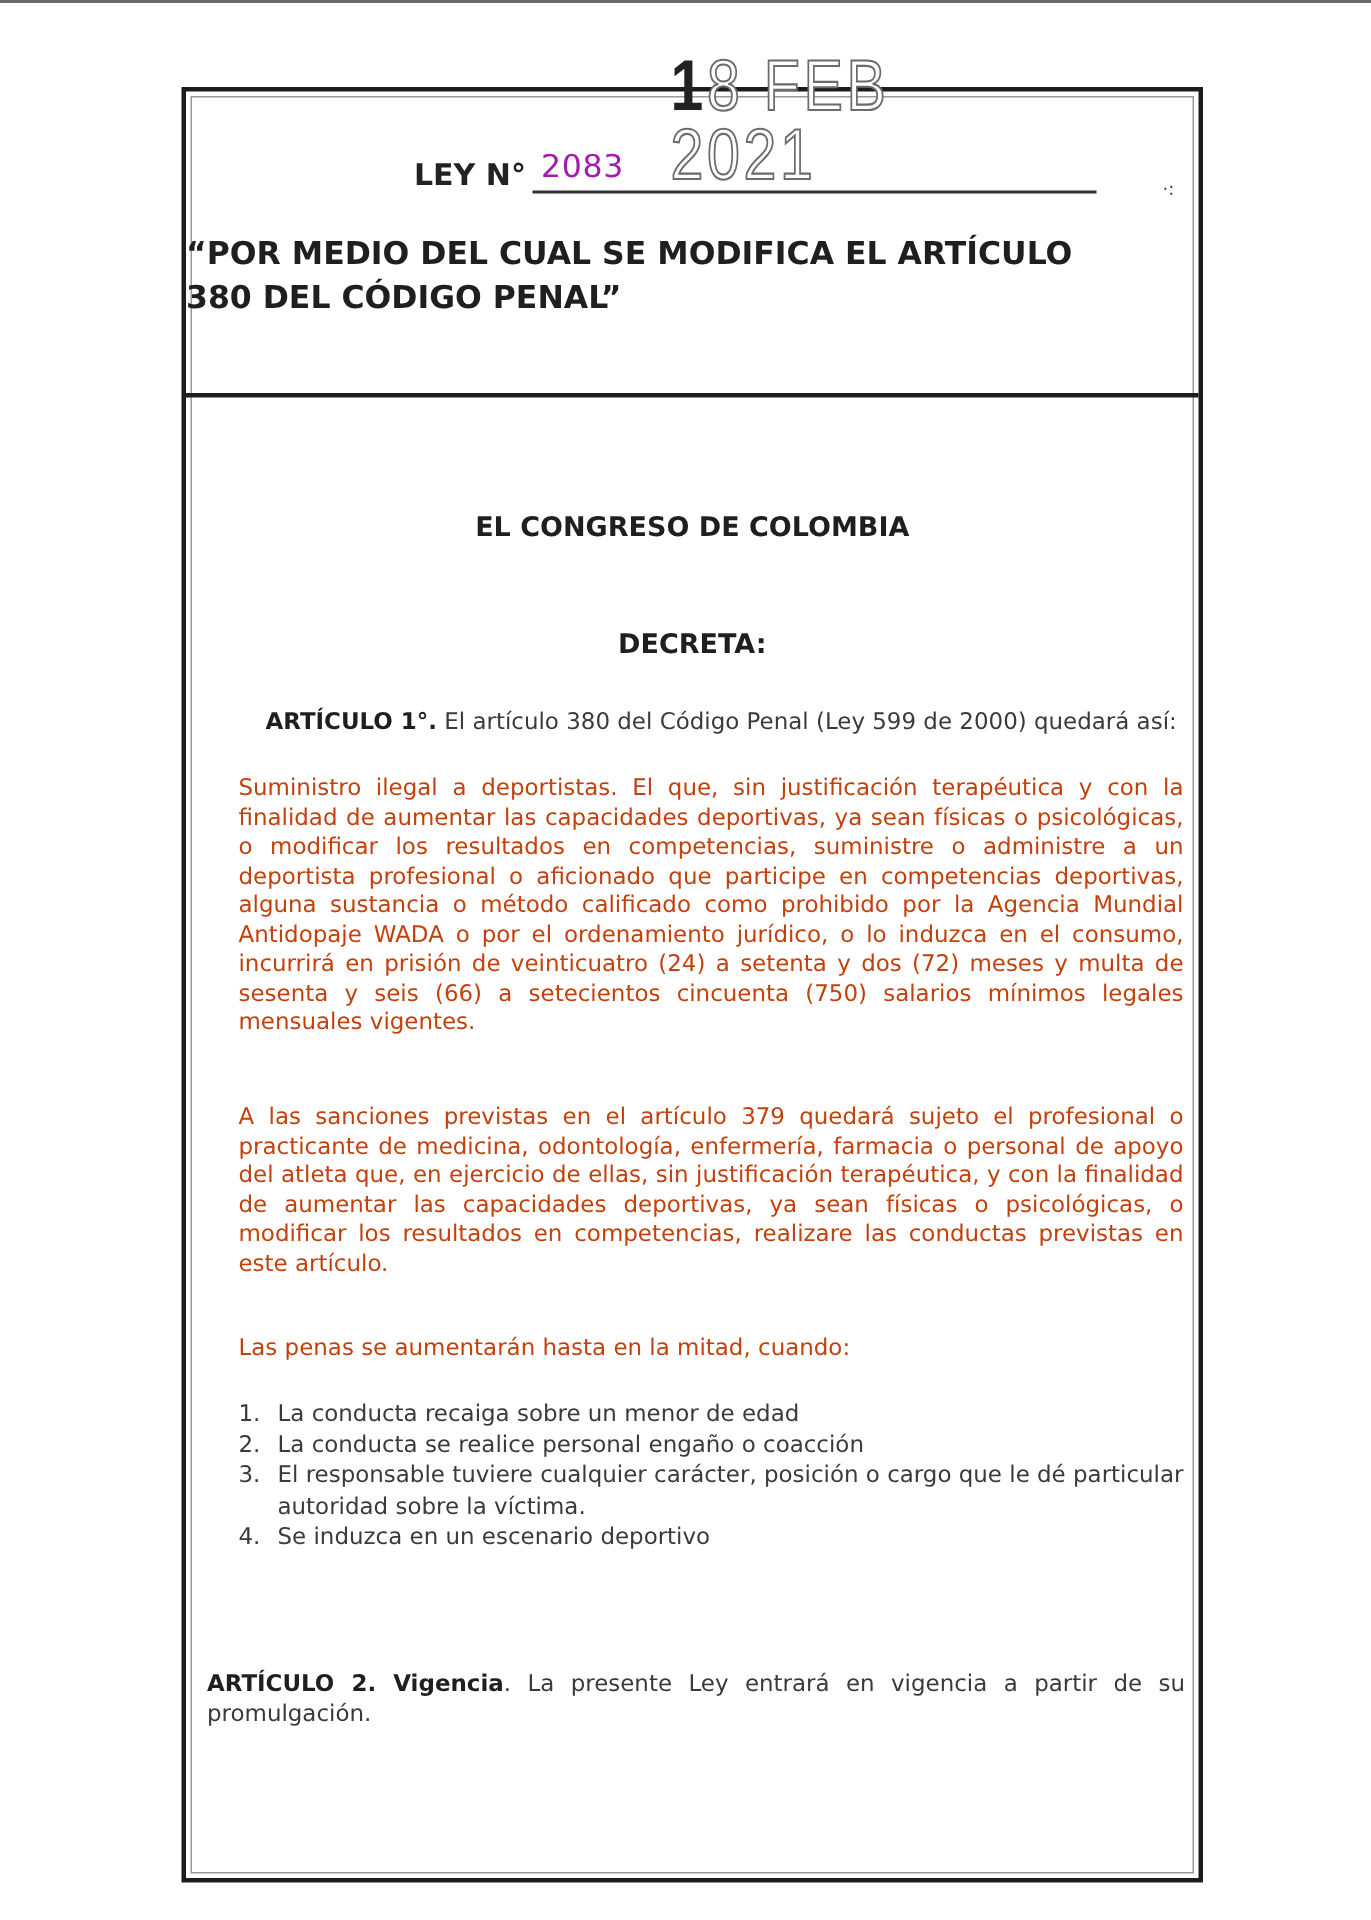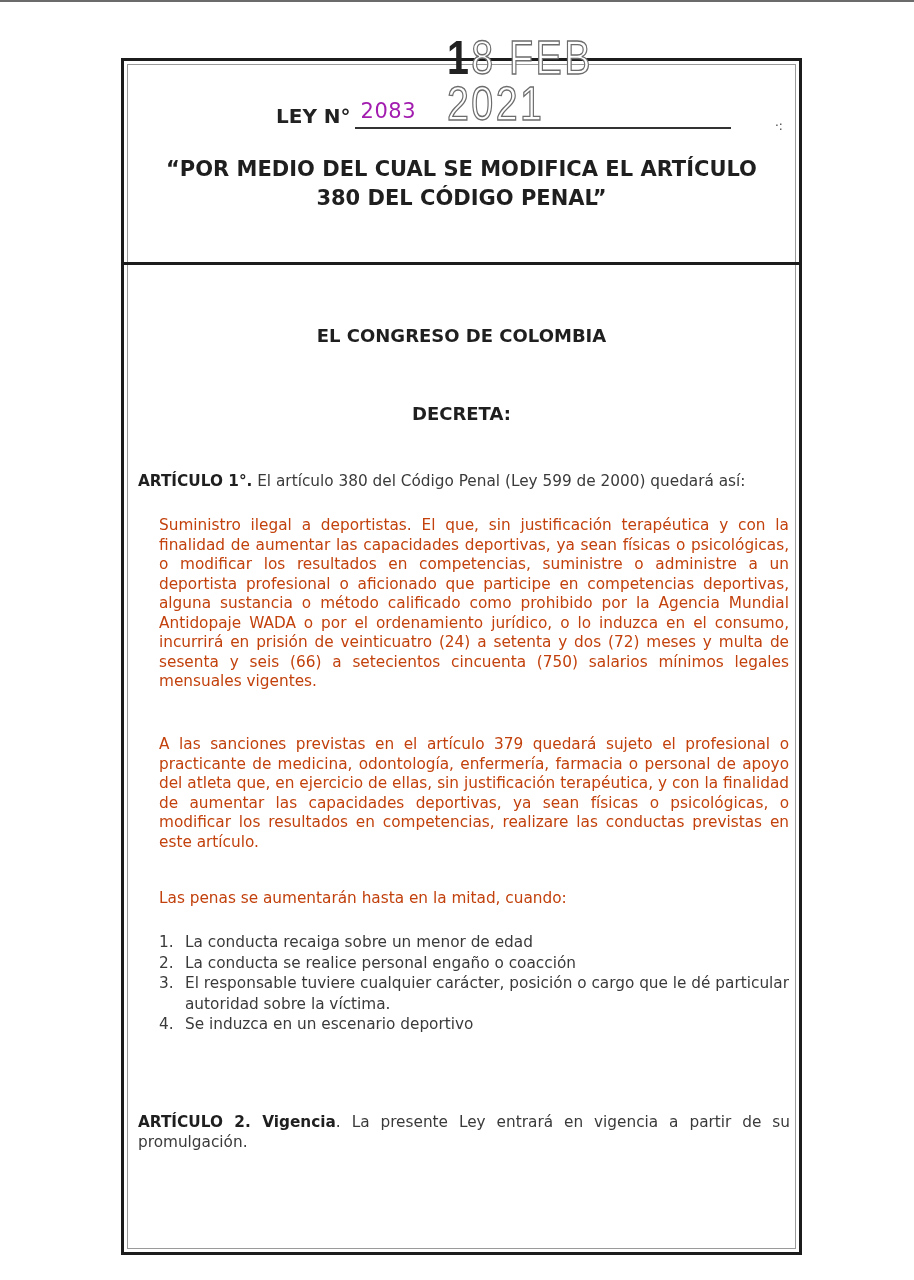--- a/index.html
+++ b/index.html
@@ -103,34 +103,35 @@
     left: 651px;
     top: 58px;
     font-size: 12px;
     color: #444;
   }
   .title {
     position: absolute;
     top: 94px;
     left: 0;
     width: 675px;
-    text-align: center;
+    text-align: left;
     font-weight: bold;
     font-size: 21px;
     line-height: 29px;
     color: #1f1f1f;
   }
   .section-heading {
     position: absolute;
     left: 0;
     width: 675px;
     text-align: center;
     font-weight: bold;
     font-size: 18px;
     color: #1f1f1f;
+    margin-top: 16px;
   }
   .article {
     position: absolute;
     left: 14px;
     width: 652px;
     font-size: 15.3px;
     line-height: 20px;
     color: #3a3a3a;
     text-align: justify;
   }
@@ -191,21 +192,21 @@
     <div class="title">
       <div>“POR MEDIO DEL CUAL SE MODIFICA EL ARTÍCULO</div>
       <div>380 DEL CÓDIGO PENAL”</div>
     </div>
   </div>
   <div class="header-divider"></div>
 
   <div class="section-heading" style="top:264px;">EL CONGRESO DE COLOMBIA</div>
   <div class="section-heading" style="top:342px;">DECRETA:</div>
 
-  <div class="article" style="top:410px;">
+  <div class="article" style="top:410px;margin-left:39px;">
     <b>ARTÍCULO 1°.</b><span> El artículo 380 del Código Penal (Ley 599 de 2000) quedará así:</span>
   </div>
 
   <div class="indent" style="top:455px;">Suministro ilegal a deportistas. El que, sin justificación terapéutica y con la finalidad de aumentar las capacidades deportivas, ya sean físicas o psicológicas, o modificar los resultados en competencias, suministre o administre a un deportista profesional o aficionado que participe en competencias deportivas, alguna sustancia o método calificado como prohibido por la Agencia Mundial Antidopaje WADA o por el ordenamiento jurídico, o lo induzca en el consumo, incurrirá en prisión de veinticuatro (24) a setenta y dos (72) meses y multa de sesenta y seis (66) a setecientos cincuenta (750) salarios mínimos legales mensuales vigentes.</div>
 
   <div class="indent" style="top:674px;">A las sanciones previstas en el artículo 379 quedará sujeto el profesional o practicante de medicina, odontología, enfermería, farmacia o personal de apoyo del atleta que, en ejercicio de ellas, sin justificación terapéutica, y con la finalidad de aumentar las capacidades deportivas, ya sean físicas o psicológicas, o modificar los resultados en competencias, realizare las conductas previstas en este artículo.</div>
 
   <div class="indent" style="top:828px;">Las penas se aumentarán hasta en la mitad, cuando:</div>
 
   <ul class="list" style="top:871px;">

